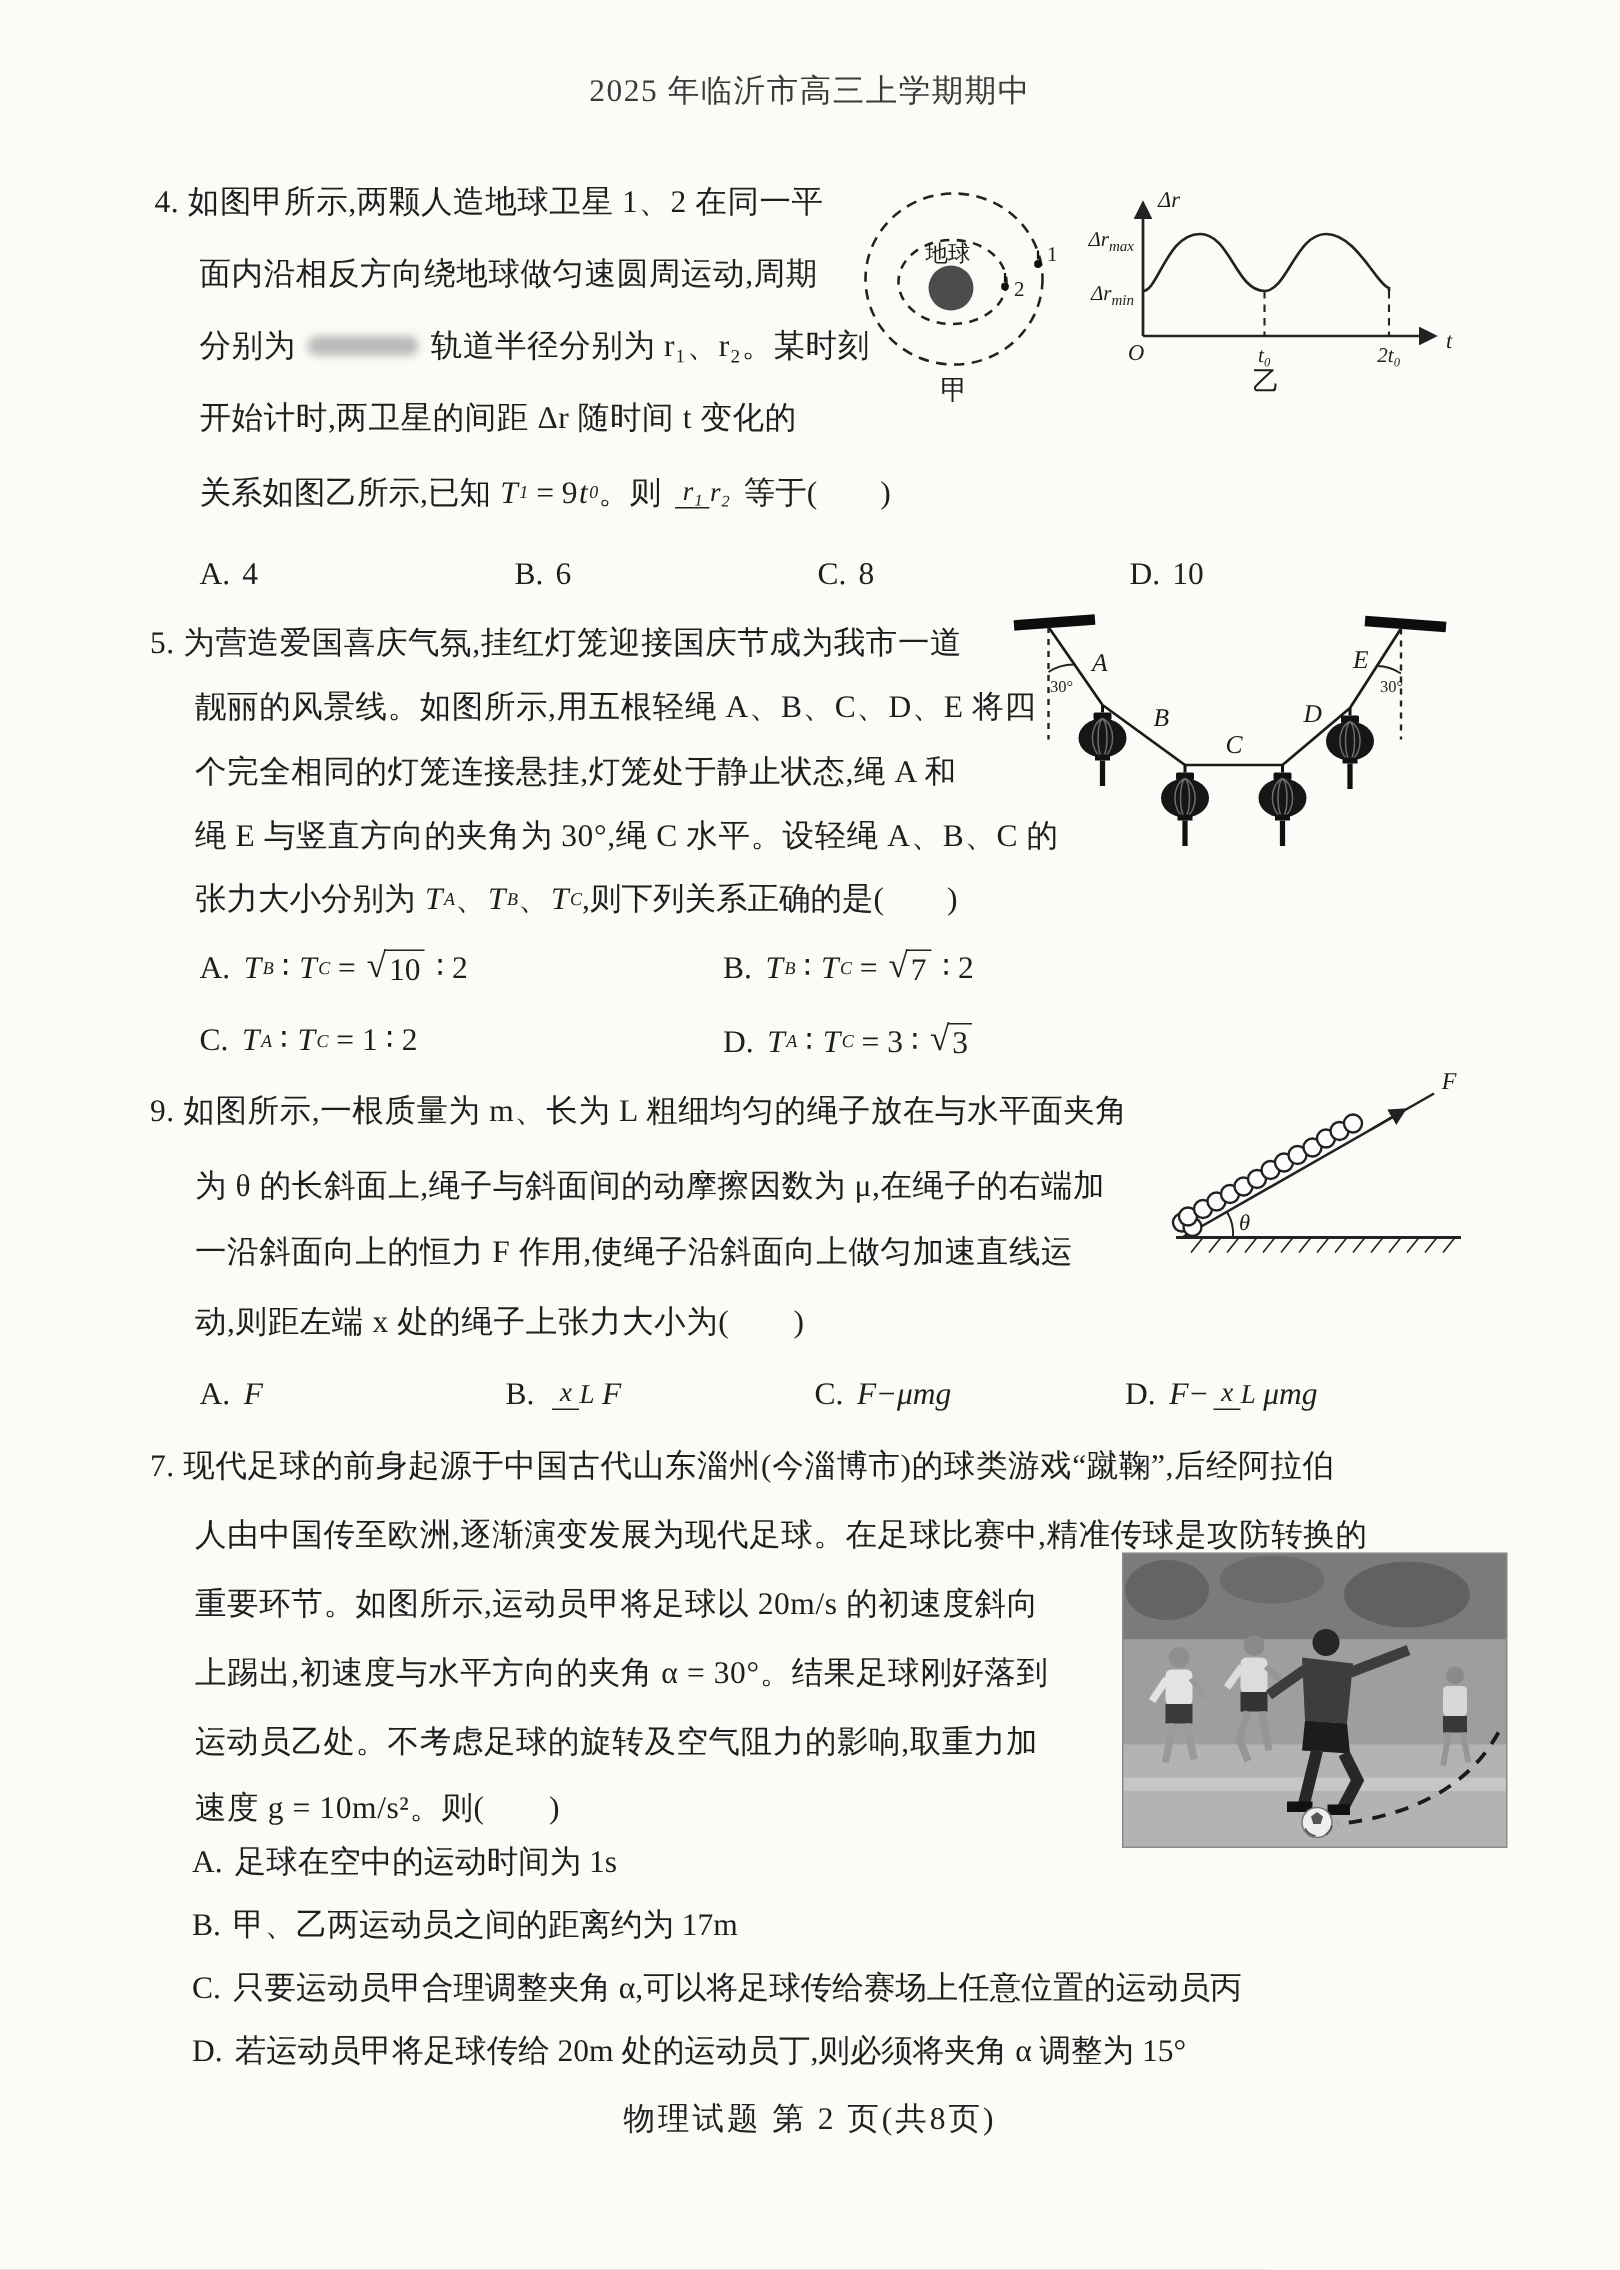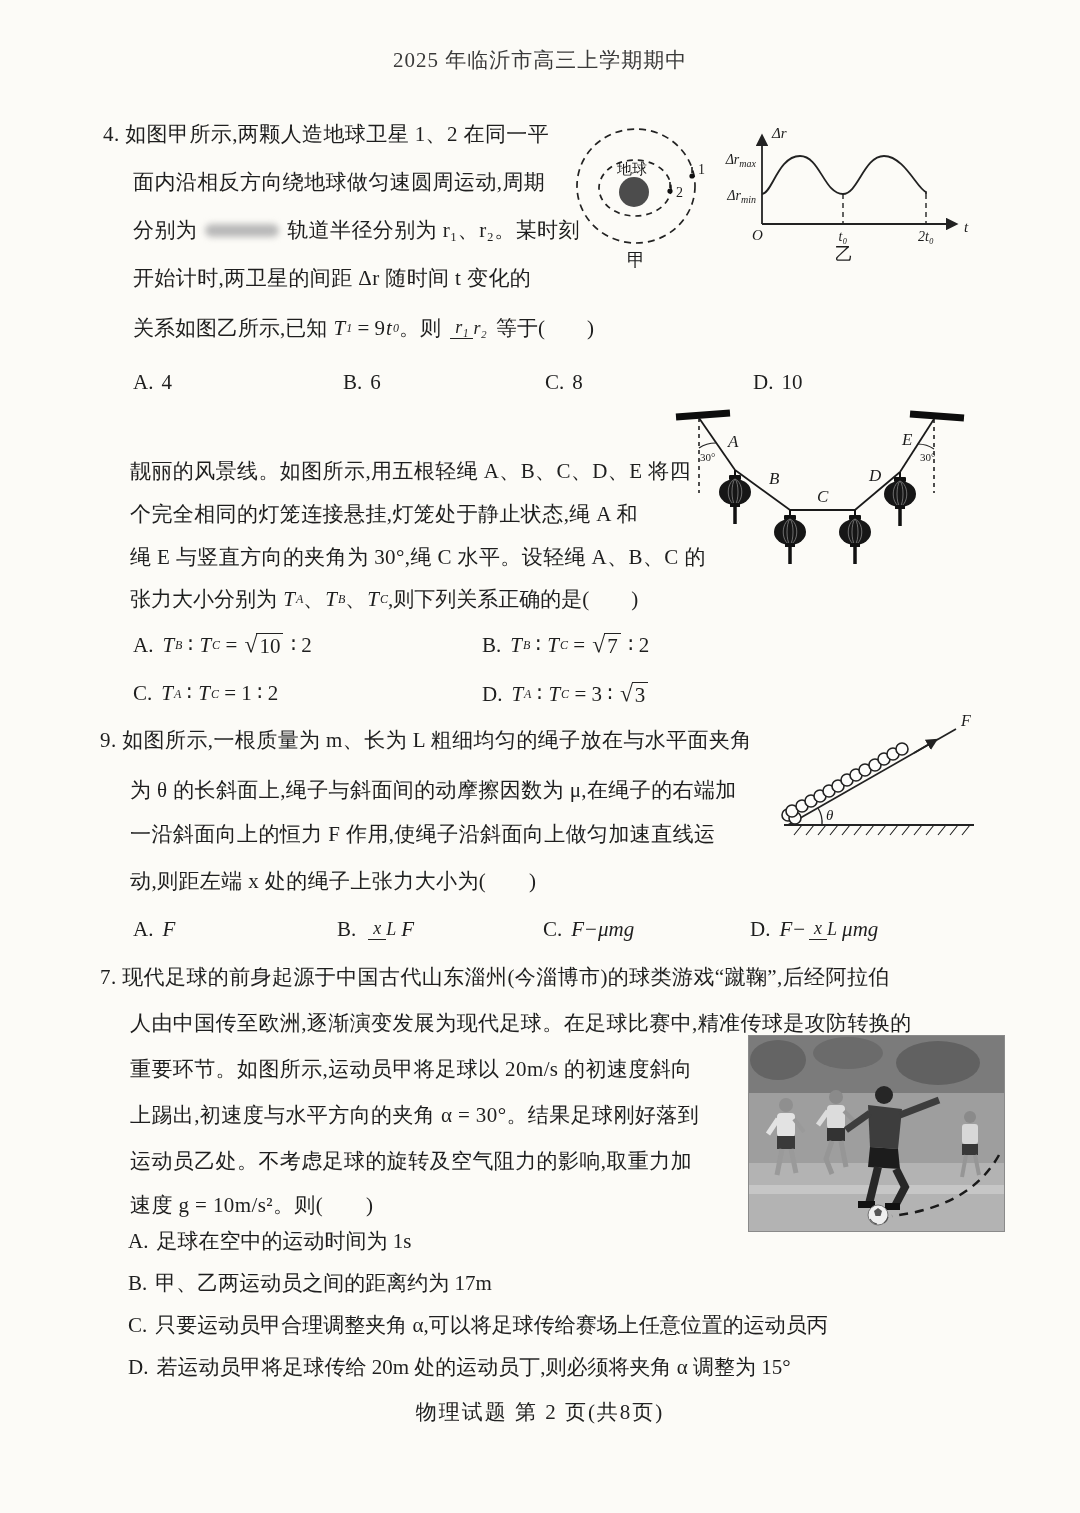--- a/index.html
+++ b/index.html
@@ -91,20 +91,21 @@
     <path d="M44,74 C54,74 60,36 82,36 C102,36 106,74 125,74 C140,74 146,36 166,36 C186,36 200,70 208,72 L208,74" fill="none" stroke="#222" stroke-width="1.8"></path>
     <line x1="125" y1="74" x2="125" y2="104" stroke="#222" stroke-width="1.4" stroke-dasharray="5 4"></line>
     <line x1="208" y1="74" x2="208" y2="104" stroke="#222" stroke-width="1.4" stroke-dasharray="5 4"></line>
     <text x="34" y="120" font-size="15" font-style="italic">O</text>
     <text x="125" y="121" font-size="14" text-anchor="middle" font-style="italic">t₀</text>
     <text x="208" y="121" font-size="14" text-anchor="middle" font-style="italic">2t₀</text>
     <text x="246" y="112" font-size="15" font-style="italic">t</text>
     <text x="126" y="140" font-size="18" text-anchor="middle">乙</text>
   </svg>
 
+  <div class="abs t" style="left:100px;top:414px;">5. 为营造爱国喜庆气氛,挂红灯笼迎接国庆节成为我市一道</div>
   <div class="abs t" style="left:130px;top:457px;">靓丽的风景线。如图所示,用五根轻绳 A、B、C、D、E 将四</div>
   <div class="abs t" style="left:130px;top:500px;">个完全相同的灯笼连接悬挂,灯笼处于静止状态,绳 A 和</div>
   <div class="abs t" style="left:130px;top:543px;">绳 E 与竖直方向的夹角为 30°,绳 C 水平。设轻绳 A、B、C 的</div>
   <div class="abs fline" style="left:130px;top:585px;"><span class="txt">张力大小分别为 </span><span class="var">T</span><sub>A</sub><span class="txt">、</span><span class="var">T</span><sub>B</sub><span class="txt">、</span><span class="var">T</span><sub>C</sub><span class="txt">,则下列关系正确的是(　　)</span></div>
 
   <div class="abs opt" style="left:133px;top:632px;">
     <span class="opt-label">A.</span>
     <span class="fline"><span class="var">T</span><sub>B</sub><span class="txt"> ∶ </span><span class="var">T</span><sub>C</sub><span class="txt"> = </span><span class="sqrt"><span class="sqrt-sign">√</span><span class="rad">10</span></span><span class="txt"> ∶ 2</span></span>
   </div>
   <div class="abs opt" style="left:482px;top:632px;">

